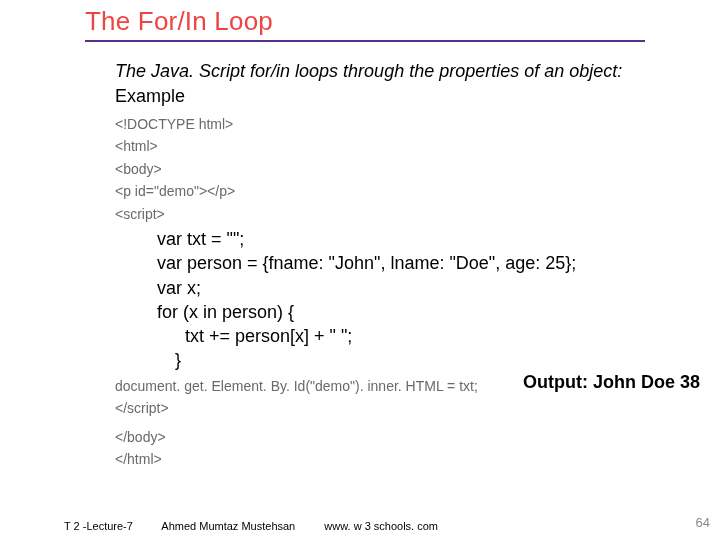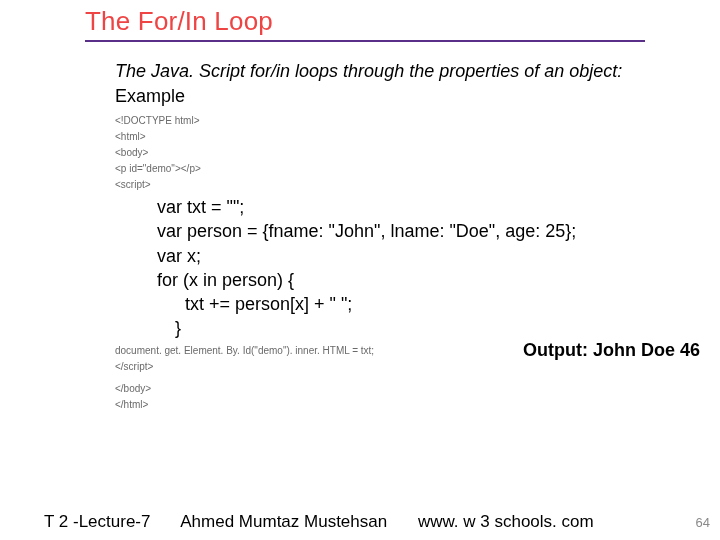--- a/index.html
+++ b/index.html
@@ -47,21 +47,21 @@
     line-height: 1.25;
     margin-bottom: 2px;
     font-style: italic;
   }
   .example {
     font-size: 18px;
     line-height: 1.25;
     margin-bottom: 6px;
   }
   .code-grey {
-    font-size: 10px;
+    font-size: 14px;
     color: #6a6a6a;
     line-height: 1.6;
   }
   .code-black {
     font-size: 18px;
     color: #000;
     line-height: 1.35;
     margin-left: 42px;
     margin-top: 2px;
     margin-bottom: 2px;
@@ -79,23 +79,23 @@
   .output-label {
     position: absolute;
     right: 0;
     top: -3px;
     font-size: 18px;
     font-weight: 700;
     white-space: nowrap;
   }
   .footer {
     position: absolute;
-    left: 44px;
+    left: 64px;
     bottom: 8px;
-    font-size: 17px;
+    font-size: 11px;
     color: #000;
   }
   .footer span { margin-right: 26px; }
   .pagenum {
     position: absolute;
     right: 10px;
     bottom: 10px;
     font-size: 13px;
     color: #8a8a8a;
   }
@@ -123,21 +123,21 @@
       <div>var txt = "";</div>
       <div>var person = {fname: "John", lname: "Doe", age: 25};</div>
       <div>var x;</div>
       <div>for (x in person) {</div>
       <div class="indent">txt += person[x] + " ";</div>
       <div class="brace-close">}</div>
     </div>
 
     <div class="output-row">
       <div class="code-grey">document. get. Element. By. Id("demo"). inner. HTML = txt;</div>
-      <div class="output-label">Output: John Doe 46</div>
+      <div class="output-label">Output: John Doe 38</div>
     </div>
     <div class="code-grey">&lt;/script&gt;</div>
     <div class="code-grey" style="margin-top:6px">&lt;/body&gt;</div>
     <div class="code-grey">&lt;/html&gt;</div>
 
   </div>
 
   <div class="footer">
     <span>T 2 -Lecture-7</span>
     <span>Ahmed Mumtaz Mustehsan</span>

